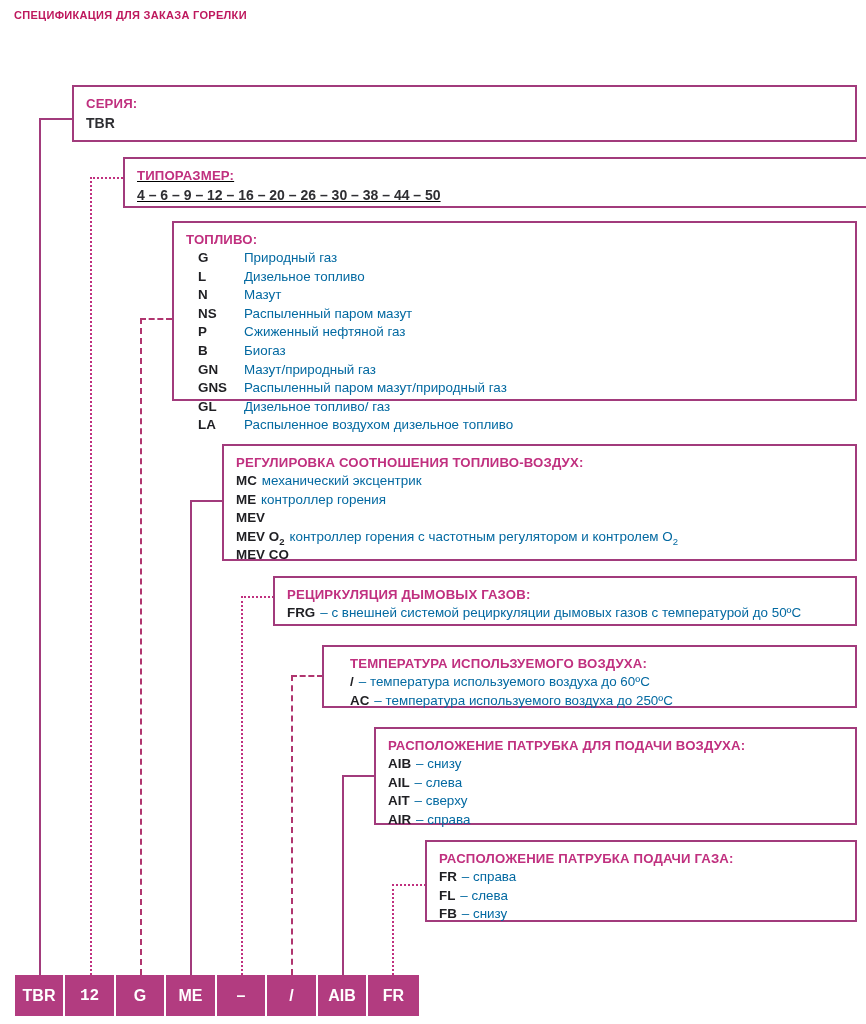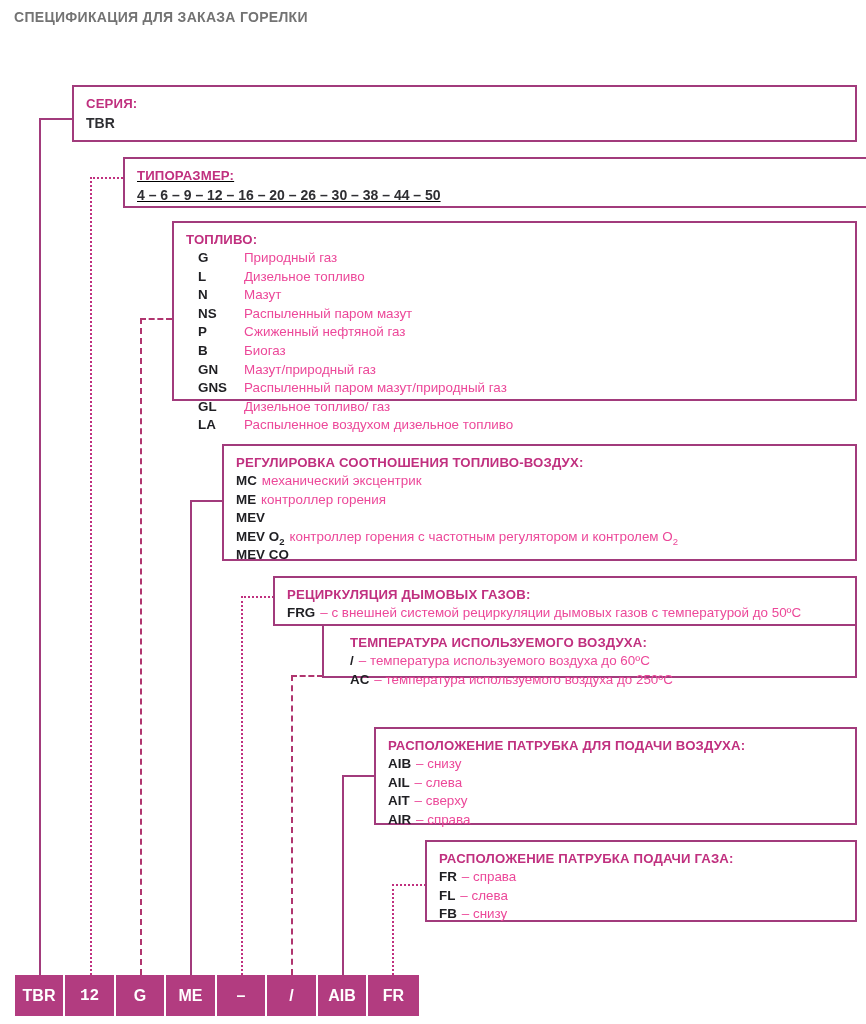--- a/index.html
+++ b/index.html
@@ -8,24 +8,24 @@
     background: #ffffff;
     font-family: "Liberation Sans", sans-serif;
     overflow: hidden;
   }
   #root { position: relative; width: 866px; height: 1024px; }
 
   
   .page-title {
     position: absolute;
     left: 14px; top: 9px;
-    font-size: 14px;
+    font-size: 11px;
     font-weight: bold;
     letter-spacing: .3px;
-    color: #737373;
+    color: #be185d;
     white-space: nowrap;
   }
 
   
   .box {
     position: absolute;
     border: 2px solid #a23b7c;
     background: #ffffff;
     padding: 7px 0 7px 12px;
   }
@@ -52,21 +52,21 @@
     line-height: 18.6px;
     white-space: nowrap;
   }
   .opt-code {
     color: #1f1f23;
     font-weight: bold;
     font-size: 13.4px;
     flex: 0 0 auto;
   }
   .opt-desc {
-    color: #ec4899;
+    color: #0369a1;
     font-size: 13.4px;
     flex: 0 0 auto;
   }
   
   .cols .opt-code { width: 46px; }
   
   .inline .opt-code { margin-right: 5px; }
 
   .opt-row sub {
     font-size: 9.5px;
@@ -213,21 +213,21 @@
   </div>
 
   <div class="box inline" style="left:273px; top:576px; width:584px; height:50px;">
     <div class="box-title">РЕЦИРКУЛЯЦИЯ ДЫМОВЫХ ГАЗОВ:</div>
     <div class="opt-row">
       <span class="opt-code">FRG</span>
       <span class="opt-desc">– с внешней системой рециркуляции дымовых газов с температурой до 50ºC</span>
     </div>
   </div>
 
-  <div class="box inline" style="left:322px; top:624px; width:535px; height:54px;padding-left:26px;">
+  <div class="box inline" style="left:322px; top:645px; width:535px; height:63px;padding-left:26px;">
     <div class="box-title">ТЕМПЕРАТУРА ИСПОЛЬЗУЕМОГО ВОЗДУХА:</div>
     <div class="opt-row">
       <span class="opt-code">/</span>
       <span class="opt-desc">– температура используемого воздуха до 60ºC</span>
     </div>
     <div class="opt-row">
       <span class="opt-code">AC</span>
       <span class="opt-desc">– температура используемого воздуха до 250ºC</span>
     </div>
   </div>

